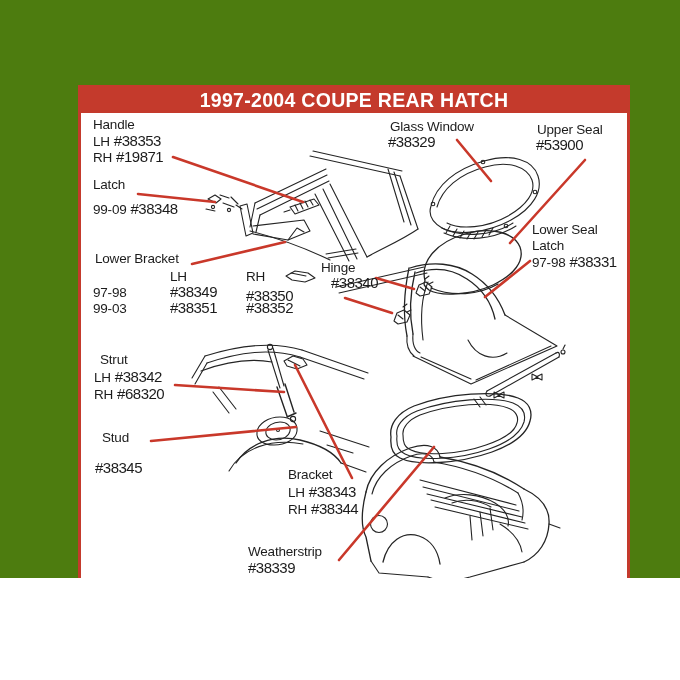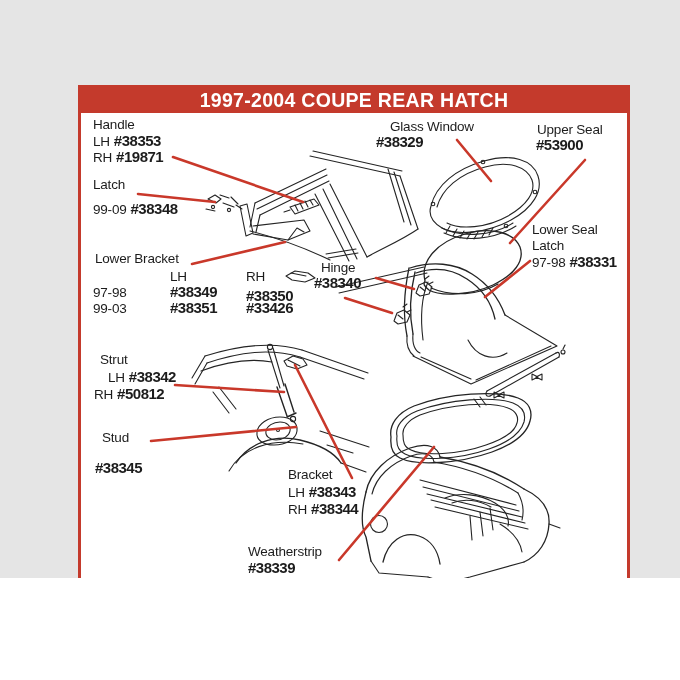--- a/index.html
+++ b/index.html
@@ -1,27 +1,27 @@
 <!DOCTYPE html>
 <html style="--red: #c43a2c; --ink: #1c1c1c;"><head>
 <meta charset="utf-8">
 <style>
   :root{ --red:#c43a2c; --ink:#1c1c1c; }
   *{margin:0;padding:0;box-sizing:border-box}
   html,body{background:#ffffff}
   body{width:680px;height:680px;font-family:"Liberation Sans",sans-serif;color:var(--ink)}
-  .page{position:relative;width:680px;height:578px;background:#e5e5e5;overflow:hidden}
+  .page{position:relative;width:680px;height:578px;background:#4d7c0f;overflow:hidden}
   .frame{position:absolute;left:78px;top:85px;width:552px;height:505px;border:3px solid var(--red);background:#ffffff}
   .titlebar{position:absolute;left:81px;top:88px;width:546px;height:25px;background:var(--red);
             color:#ffffff;display:flex;align-items:center;justify-content:center;
             font-weight:bold;font-size:19.5px;letter-spacing:.3px;white-space:nowrap}
   svg.art{position:absolute;left:0;top:0;width:680px;height:680px}
   .lbl{position:absolute;font-size:13.5px;line-height:15px;letter-spacing:-.2px;white-space:nowrap;color:var(--ink)}
   .lbl .pre{margin-right:4px}
-  .num{font-weight:bold;font-size:15px;letter-spacing:-.5px}
+  .num{font-weight:normal;font-size:15px;letter-spacing:-.5px}
 </style>
 </head>
 <body>
 
 <div class="page">
 
   <div class="frame"></div>
   <div class="titlebar">1997-2004 COUPE REAR HATCH</div>
 
   <svg class="art" viewBox="0 0 680 680" fill="none" stroke="#242424" stroke-width="1.1" stroke-linecap="round" stroke-linejoin="round">
@@ -179,42 +179,42 @@
   <div class="lbl" style="left:93px;top:201px"><span class="pre">99-09</span><span class="num">#38348</span></div>
 
   <div class="lbl" style="left:95px;top:251px">Lower Bracket</div>
   <div class="lbl" style="left:170px;top:269px">LH</div>
   <div class="lbl" style="left:246px;top:269px">RH</div>
   <div class="lbl" style="left:93px;top:285px">97-98</div>
   <div class="lbl num" style="left:170px;top:284px">#38349</div>
   <div class="lbl num" style="left:246px;top:288px">#38350</div>
   <div class="lbl" style="left:93px;top:301px">99-03</div>
   <div class="lbl num" style="left:170px;top:300px">#38351</div>
-  <div class="lbl num" style="left:246px;top:300px">#33426</div>
+  <div class="lbl num" style="left:246px;top:300px">#38352</div>
 
   <div class="lbl" style="left:100px;top:352px">Strut</div>
-  <div class="lbl" style="left:108px;top:369px"><span class="pre">LH</span><span class="num">#38342</span></div>
-  <div class="lbl" style="left:94px;top:386px"><span class="pre">RH</span><span class="num">#50812</span></div>
+  <div class="lbl" style="left:94px;top:369px"><span class="pre">LH</span><span class="num">#38342</span></div>
+  <div class="lbl" style="left:94px;top:386px"><span class="pre">RH</span><span class="num">#68320</span></div>
 
   <div class="lbl" style="left:102px;top:430px">Stud</div>
   <div class="lbl num" style="left:95px;top:460px">#38345</div>
 
   <div class="lbl" style="left:288px;top:467px">Bracket</div>
   <div class="lbl" style="left:288px;top:484px"><span class="pre">LH</span><span class="num">#38343</span></div>
   <div class="lbl" style="left:288px;top:501px"><span class="pre">RH</span><span class="num">#38344</span></div>
 
   <div class="lbl" style="left:248px;top:544px">Weatherstrip</div>
   <div class="lbl num" style="left:248px;top:560px">#38339</div>
 
   <div class="lbl" style="left:390px;top:119px">Glass Window</div>
-  <div class="lbl num" style="left:376px;top:134px">#38329</div>
+  <div class="lbl num" style="left:388px;top:134px">#38329</div>
 
   <div class="lbl" style="left:537px;top:122px">Upper Seal</div>
   <div class="lbl num" style="left:536px;top:137px">#53900</div>
 
   <div class="lbl" style="left:532px;top:222px">Lower Seal</div>
   <div class="lbl" style="left:532px;top:238px">Latch</div>
   <div class="lbl" style="left:532px;top:254px"><span class="pre">97-98</span><span class="num">#38331</span></div>
 
   <div class="lbl" style="left:321px;top:260px">Hinge</div>
-  <div class="lbl num" style="left:314px;top:275px">#38340</div>
+  <div class="lbl num" style="left:331px;top:275px">#38340</div>
 
 </div>
 
 </body></html>

